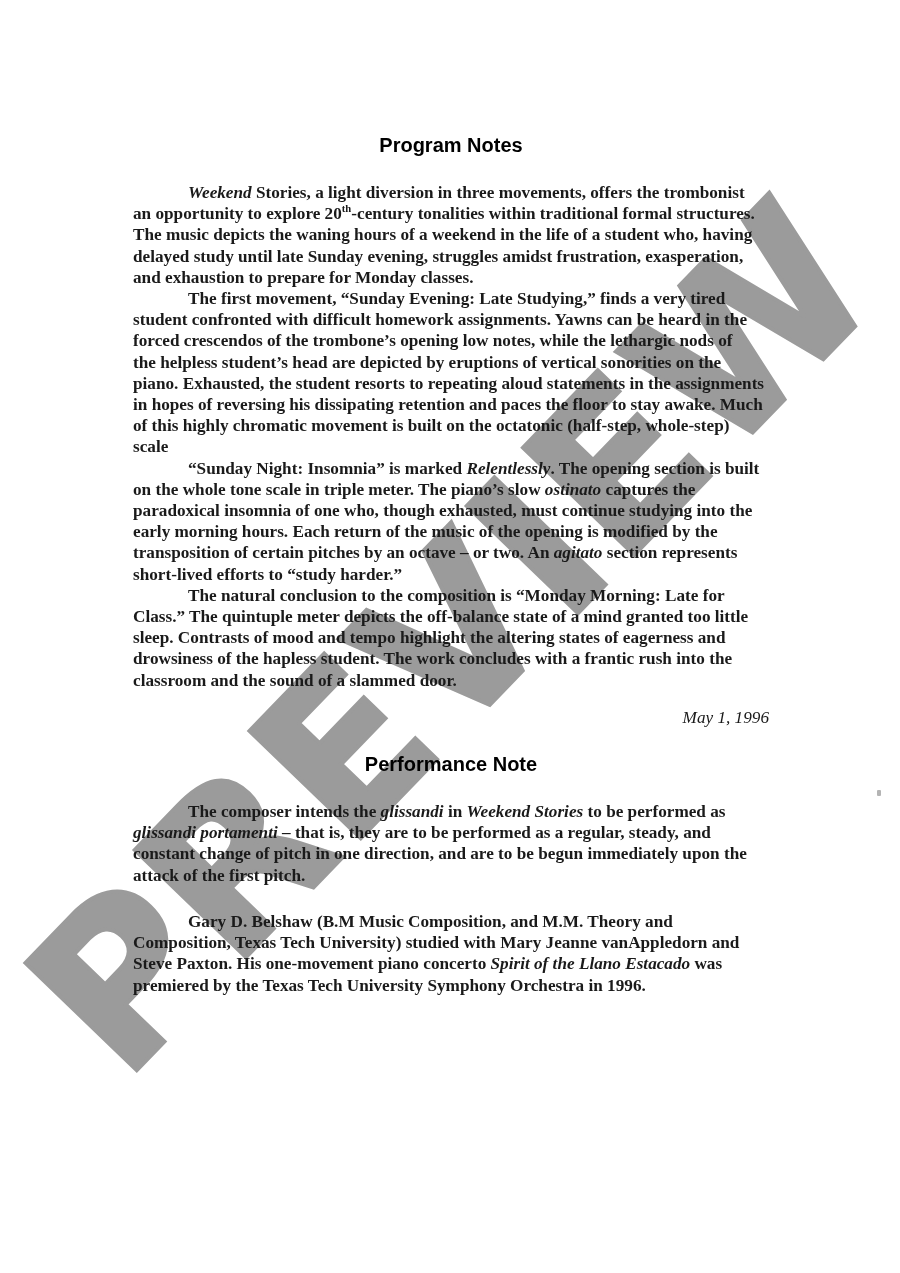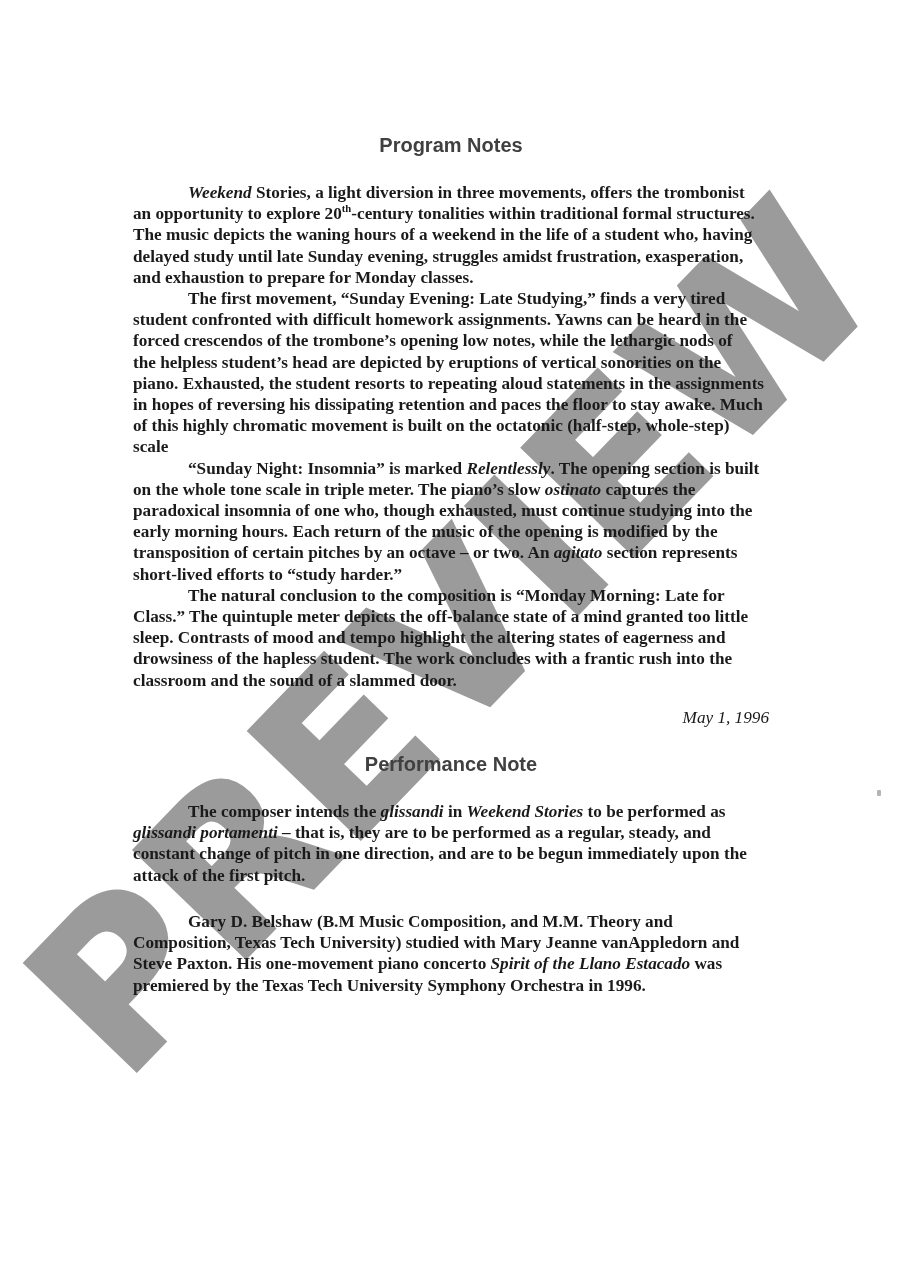--- a/index.html
+++ b/index.html
@@ -34,21 +34,21 @@
     line-height: 21.2px;
     color: #1a1a1a;
   }
   .heading {
     margin: 0;
     font-family: "Liberation Sans", sans-serif;
     font-weight: 700;
     font-size: 20px;
     line-height: 24px;
     text-align: center;
-    color: #404040;
+    color: #000000;
     white-space: nowrap;
   }
   .content p {
     margin: 0;
     text-indent: 55px;
     white-space: nowrap;
     font-weight: bold;
   }
   .content p.p-first { margin-top: 25px; }
   .content p.after-heading { margin-top: 25px; }

